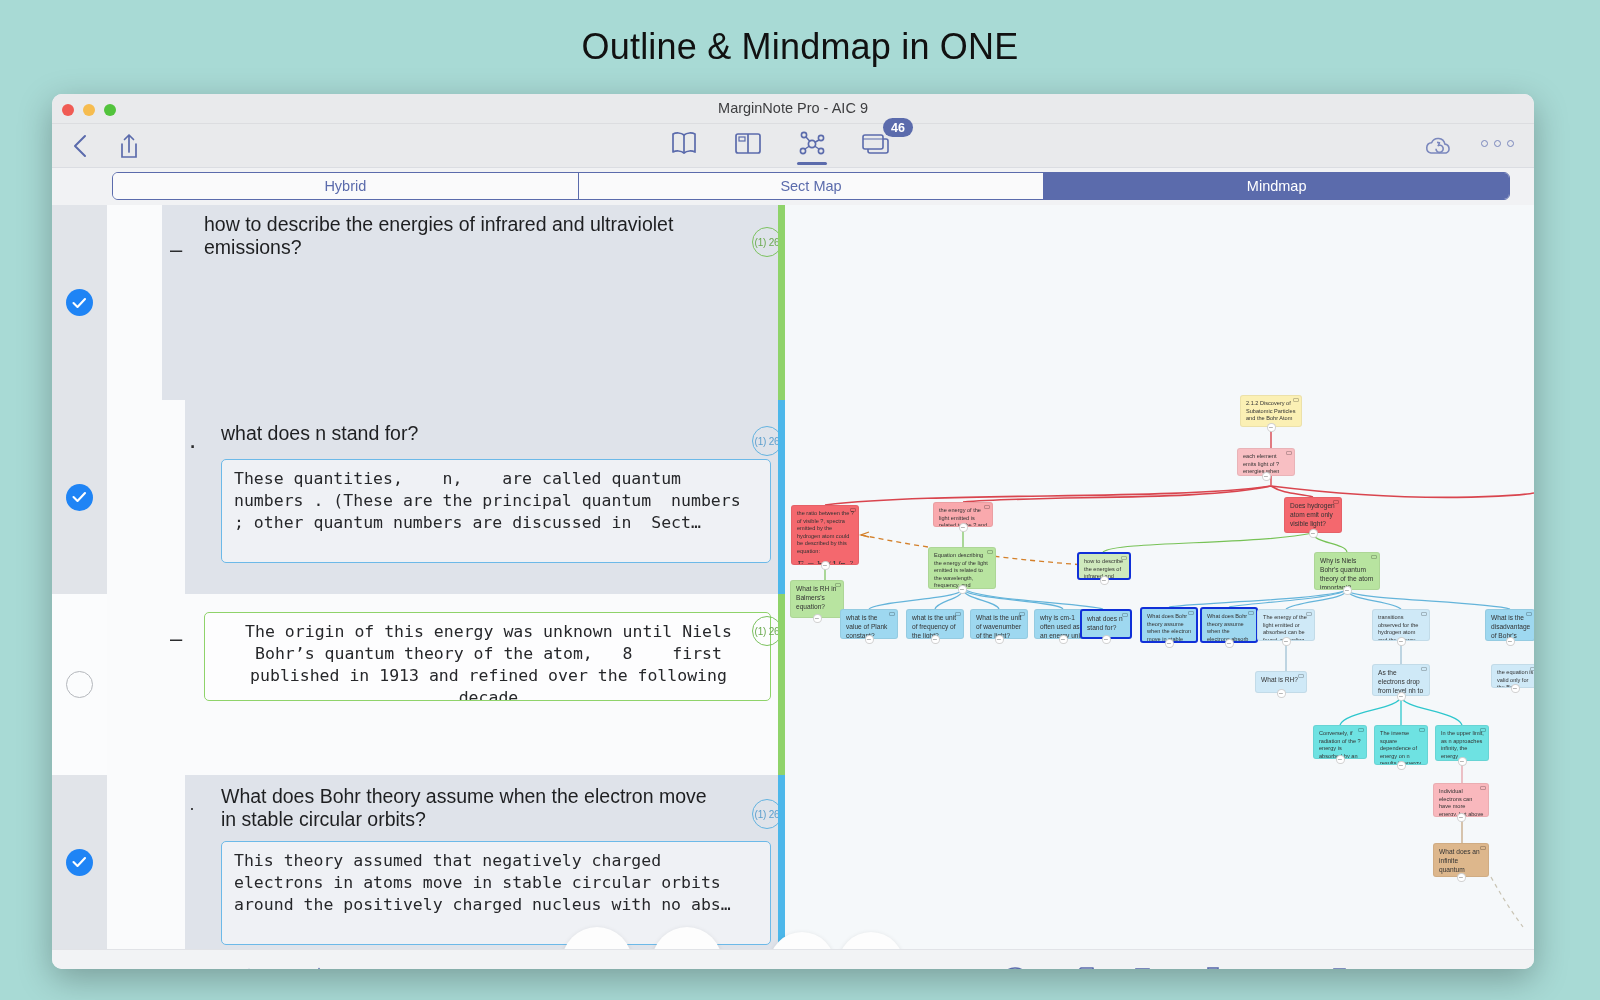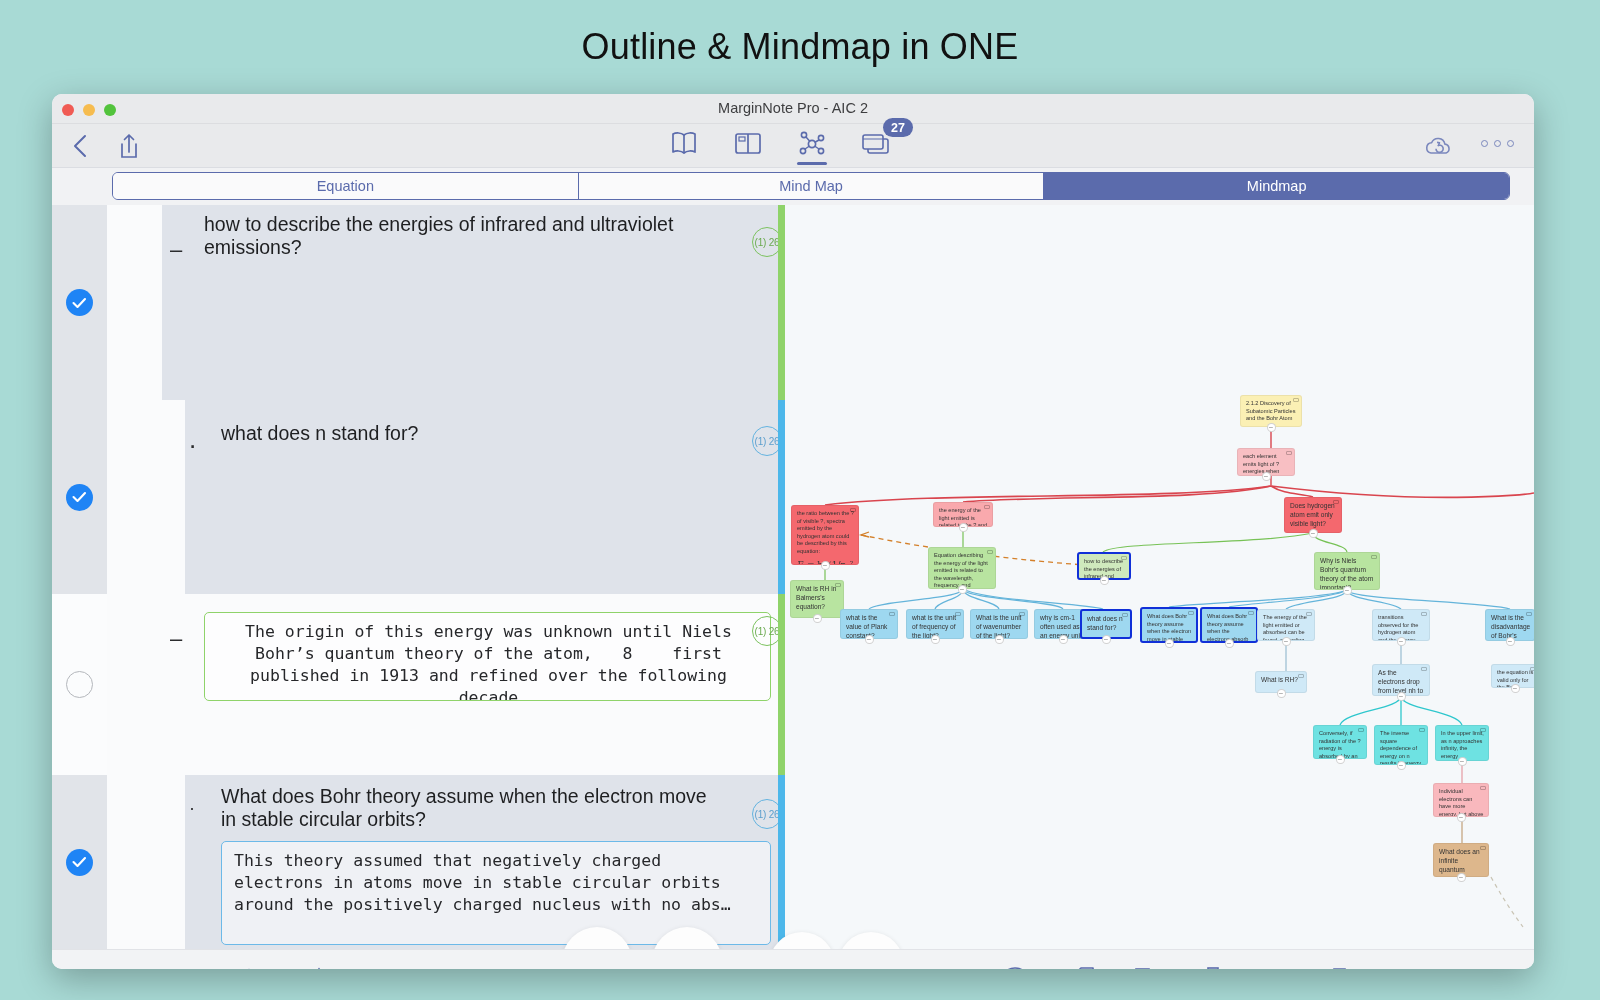--- a/index.html
+++ b/index.html
@@ -240,21 +240,21 @@
 <body>
 
 <div id="poster-title">Outline &amp; Mindmap in ONE</div>
 
 <div id="app-window">
 
   <div id="title-bar">
     <span class="traffic" id="tl-close"></span>
     <span class="traffic" id="tl-min"></span>
     <span class="traffic" id="tl-max"></span>
-    <div id="window-title">MarginNote Pro - AIC 2</div>
+    <div id="window-title">MarginNote Pro - AIC 9</div>
   </div>
 
   <div id="toolbar">
 
     <div class="tb-icon" id="back-button">
       <svg width="30" height="32" viewBox="0 0 30 32">
           <path d="M19 6 L9 16 L19 26" fill="none" stroke="#5b6bac" stroke-width="2" stroke-linecap="round" stroke-linejoin="round"></path>
         </svg>
     </div>
 
@@ -289,42 +289,42 @@
           <circle cx="26" cy="24" r="2.6" fill="none" stroke="#5b6bac" stroke-width="1.6"></circle>
           <path d="M11 10 L15 14.5 M24 13 L19.5 15.5 M10 22 L14.5 19 M24 22 L19.5 19" stroke="#5b6bac" stroke-width="1.5" fill="none"></path>
         </svg>
       </div>
       <div class="center-icon">
         <svg width="34" height="34" viewBox="0 0 34 34">
           <rect x="9" y="12" width="20" height="14" rx="2" fill="none" stroke="#5b6bac" stroke-width="1.6"></rect>
           <rect x="4" y="8" width="20" height="14" rx="2" fill="#e9eaec" stroke="#5b6bac" stroke-width="1.6"></rect>
           <line x1="4" y1="12" x2="24" y2="12" stroke="#5b6bac" stroke-width="1.2"></line>
         </svg>
-        <span id="notebook-badge">27</span>
+        <span id="notebook-badge">46</span>
       </div>
     </div>
 
     <div class="tb-icon" id="sync-button">
       <svg width="34" height="32" viewBox="0 0 34 32">
         <path d="M9 23 a5.2 5.2 0 0 1 .6 -10.3 a7 7 0 0 1 13.3 1.4 a4.6 4.6 0 0 1 1.1 8.9 Z" fill="none" stroke="#7b88bd" stroke-width="1.6" stroke-linejoin="round"></path>
         <path d="M14 18.8 a3.6 3.6 0 1 0 1.6 -3" fill="none" stroke="#7b88bd" stroke-width="1.6"></path>
         <path d="M15 12.4 l2.5 .4 l-1 2.3" fill="none" stroke="#7b88bd" stroke-width="1.6" stroke-linejoin="round"></path>
       </svg>
     </div>
     <div id="more-button">
         <i></i>
         <i></i>
         <i></i>
       </div>
   </div>
 
   <div id="mode-tabs">
     <div id="seg-control">
-      <div class="seg">Equation</div>
-      <div class="seg">Mind Map</div>
+      <div class="seg">Hybrid</div>
+      <div class="seg">Sect Map</div>
       <div class="seg selected">Mindmap</div>
     </div>
   </div>
 
   <div id="body-split">
 
     <div id="outline-pane">
 
       <div class="outline-row row-bg-grey" style="position:absolute;left:0;top:0;width:733px;height:195px;">
         <div class="check-cell" style="top:0;height:195px;">
@@ -350,20 +350,21 @@
             <svg width="15" height="12" viewBox="0 0 15 12">
                 <path d="M1.5 6 L5.5 10 L13 2" fill="none" stroke="#fff" stroke-width="2.1" stroke-linecap="round" stroke-linejoin="round"></path>
               </svg>
           </span>
         </div>
         <div style="position:absolute;left:55px;top:0;width:78px;height:194px;background:#fafbfc;"></div>
         <div style="position:absolute;left:133px;top:0;width:600px;height:194px;background:#dfe3ea;">
           <div style="position:absolute;left:0;top:0;right:0;bottom:0;padding:8px 14px 8px 8px;">
             <span class="bullet dot" style="left:4px;top:26px;">.</span>
             <div class="q-title" style="margin-top:14px;">what does n stand for?</div>
+            <div class="excerpt blue" style="height:104px;margin-top:14px;">These quantities,    n,    are called quantum numbers . (These are the principal quantum  numbers ; other quantum numbers are discussed in  Sect…</div>
             <div class="count-badge blue" style="top:26px;">(1) 26</div>
           </div>
         </div>
       </div>
 
       <div class="outline-row row-bg-light" style="position:absolute;left:0;top:389px;width:733px;height:181px;">
         <div class="check-cell" style="top:0;height:181px;">
           <span class="chk off">
             
           </span>

